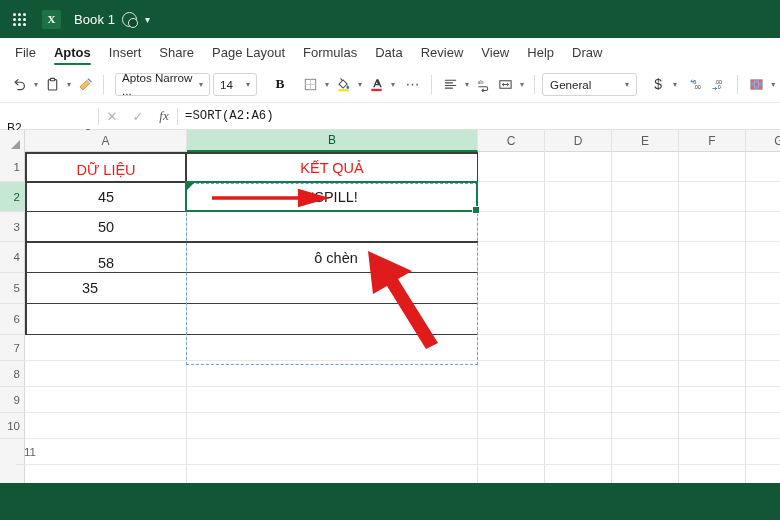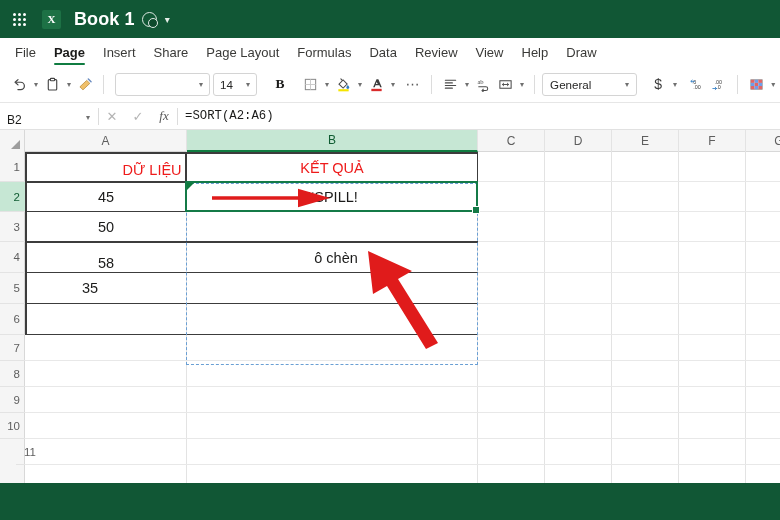--- a/index.html
+++ b/index.html
@@ -33,23 +33,22 @@
   .xl-logo {
     margin-left: 10px;
     width: 19px; height: 19px;
     background: #1d7145; border-radius: 2px;
     display: flex; align-items: center; justify-content: center;
     color: #fff; font-size: 11px; font-weight: bold;
     font-family: "Liberation Serif", serif;
   }
   .book-title {
     margin-left: 13px;
-    color: #ffffff; font-size: 18px;
+    color: #ffffff; font-size: 13px;
     letter-spacing: .1px;
-    font-weight: bold;
   }
   .autosave-ico {
     margin-left: 7px; width: 15px; height: 15px;
     border-radius: 50%;
     border: 1.6px solid #dfe9e3;
     position: relative;
     cursor: pointer;
   }
   .autosave-ico::after {
     content:''; position:absolute; right:-2px; bottom:-2px;
@@ -153,21 +152,21 @@
   
   .fbar {
     position: absolute; left: 0; top: 103px;
     width: 780px; height: 27px;
     background: #ffffff;
     display: flex; align-items: center;
     border-bottom: 1px solid #e1e1e1;
   }
   .namebox {
     width: 96px; height: 22px; margin-left: 2px;
-    display:flex;align-items:flex-start;
+    display:flex;align-items:flex-end;
     font-size: 12px; color:#1b1b1a; padding-left:5px;
     cursor:text;
     margin-top:15px;
   }
   .namebox .chev{ margin-left:auto; margin-right:5px;}
   .fsep { width:1px;height:17px;background:#dcdcdc; }
   .fb-ico {
     width: 26px; height: 22px;
     display:flex;align-items:center;justify-content:center;
     color:#b4b4b4; font-size: 13px; cursor:pointer;
@@ -294,21 +293,21 @@
 <div class="searchbox">
   <span class="search-ico"></span>
   <span class="search-ph">Search for tools, help, and more (Alt + Q)</span>
 </div>
 
 <div class="menubar">
   <div class="mtab">
       <span>File</span>
     </div>
   <div class="mtab active">
-      <span>Page</span>
+      <span>Aptos</span>
     </div>
   <div class="mtab">
       <span>Insert</span>
     </div>
   <div class="mtab">
       <span>Share</span>
     </div>
   <div class="mtab">
       <span>Page Layout</span>
     </div>
@@ -355,20 +354,21 @@
           <path d="M2 10.5 9.3 3.6l3.3 3.2-7.3 6.9z" fill="#f0c06a" stroke="#b8893a" stroke-width=".8"></path>
           <path d="M11 2.2l2.9 2.8" stroke="#6b8cc0" stroke-width="1.6" stroke-linecap="round"></path>
         </svg>
     </div>
   </div>
 
   <div class="rsep"></div>
 
   <div class="rgroup">
     <div class="fontname">
+      <span>Aptos Narrow ...</span>
       <span class="chev">▾</span>
     </div>
     <div class="fontsize">
       <span>14</span>
       <span class="chev">▾</span>
     </div>
   </div>
 
   <div style="width:12px"></div>
 
@@ -578,21 +578,21 @@
     <div class="tb" style="left:0px;top:29px;width:453px;height:1.8px;"></div>
     <div class="tb" style="left:0px;top:58.5px;width:453px;height:1.8px;"></div>
     <div class="tb" style="left:0px;top:89px;width:453px;height:1.8px;"></div>
     <div class="tb" style="left:0px;top:119.5px;width:453px;height:1.8px;"></div>
     <div class="tb" style="left:0px;top:150.5px;width:453px;height:1.8px;"></div>
     <div class="tb" style="left:0px;top:181.5px;width:453px;height:1.8px;"></div>
     <div class="tb" style="left:0px;top:0px;width:1.6px;height:183px;"></div>
     <div class="tb" style="left:160px;top:0px;width:1.6px;height:30px;"></div>
     <div class="tb" style="left:451.5px;top:0px;width:1.6px;height:30px;"></div>
 
-    <div class="cell center hdr" style="left:2px;top:2px;width:158px;height:31px;margin-left:46px;">
+    <div class="cell center hdr" style="left:2px;top:2px;width:158px;height:31px;">
       <span>DỮ LIỆU</span>
     </div>
     <div class="cell center hdr" style="left:163px;top:2px;width:288px;height:27px;">
       <span>KẾT QUẢ</span>
     </div>
     <div class="cell center" style="left:2px;top:31px;width:158px;height:27px;">
       <span>45</span>
     </div>
     <div class="cell center" style="left:163px;top:31px;width:288px;height:27px;">
       <span>#SPILL!</span>

